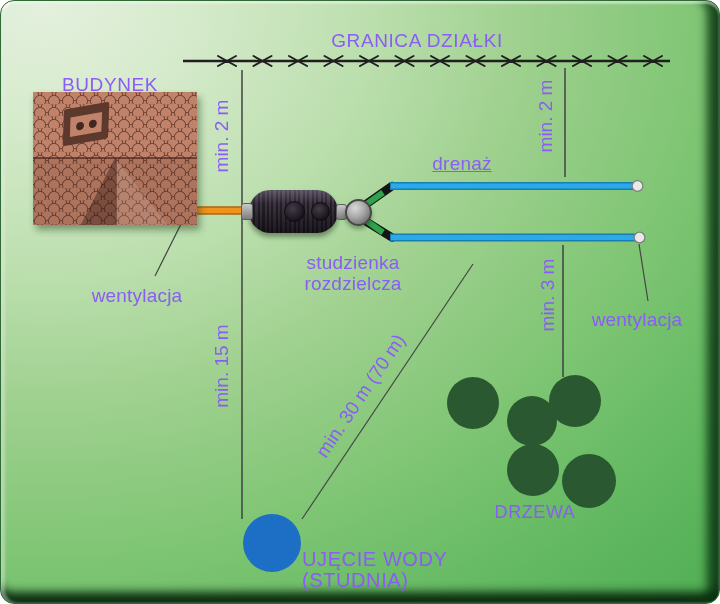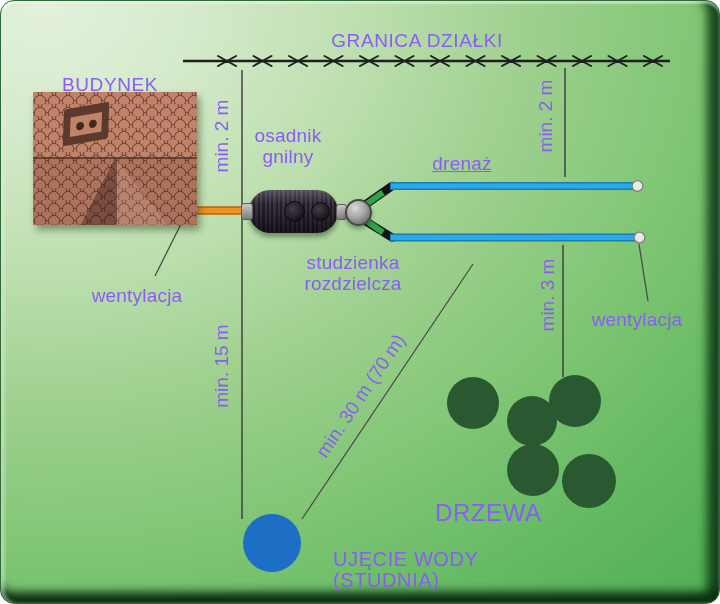--- a/index.html
+++ b/index.html
@@ -140,28 +140,26 @@
   <div class="tree" style="left:447px;top:377px;width:52px;height:52px;"></div>
   <div class="tree" style="left:507px;top:396px;width:50px;height:50px;"></div>
   <div class="tree" style="left:549px;top:375px;width:52px;height:52px;"></div>
   <div class="tree" style="left:507px;top:444px;width:52px;height:52px;"></div>
   <div class="tree" style="left:562px;top:454px;width:54px;height:54px;"></div>
 
   <div id="well"></div>
 
   <div class="lbl caps" style="left:287px;top:30px;width:260px;">GRANICA DZIAŁKI</div>
   <div class="lbl caps" style="left:28px;top:74px;width:164px;">BUDYNEK</div>
-  <div class="lbl" style="left:236px;top:125px;width:104px;">osadnik
-gnilny</div>
   <div class="lbl" style="left:272px;top:252px;width:162px;">studzienka
 rozdzielcza</div>
   <div class="lbl" style="left:412px;top:153px;width:100px;text-decoration:underline;">drenaż</div>
   <div class="lbl" style="left:81px;top:285px;width:112px;">wentylacja</div>
   <div class="lbl" style="left:581px;top:309px;width:112px;">wentylacja</div>
-  <div class="lbl caps" style="left:435px;top:502px;width:102px;font-size:24px;">DRZEWA</div>
-  <div class="lbl caps" style="left:302px;top:549px;width:250px;text-align:left;font-size:20px;margin-left:31px;">UJĘCIE WODY (STUDNIA)</div>
+  <div class="lbl caps" style="left:484px;top:502px;width:102px;font-size:18px;">DRZEWA</div>
+  <div class="lbl caps" style="left:302px;top:549px;width:250px;text-align:left;font-size:20px;">UJĘCIE WODY (STUDNIA)</div>
 
   <div class="rot" style="left:222px;top:136px;">min. 2 m</div>
   <div class="rot" style="left:546px;top:116px;">min. 2 m</div>
   <div class="rot" style="left:222px;top:366px;">min. 15 m</div>
   <div class="rot" style="left:548px;top:295px;">min. 3 m</div>
   <div class="rot" style="left:361px;top:396px;transform:translate(-50%,-50%) rotate(-56deg);">min. 30 m (70 m)</div>
 </div>
 
 </body></html>

